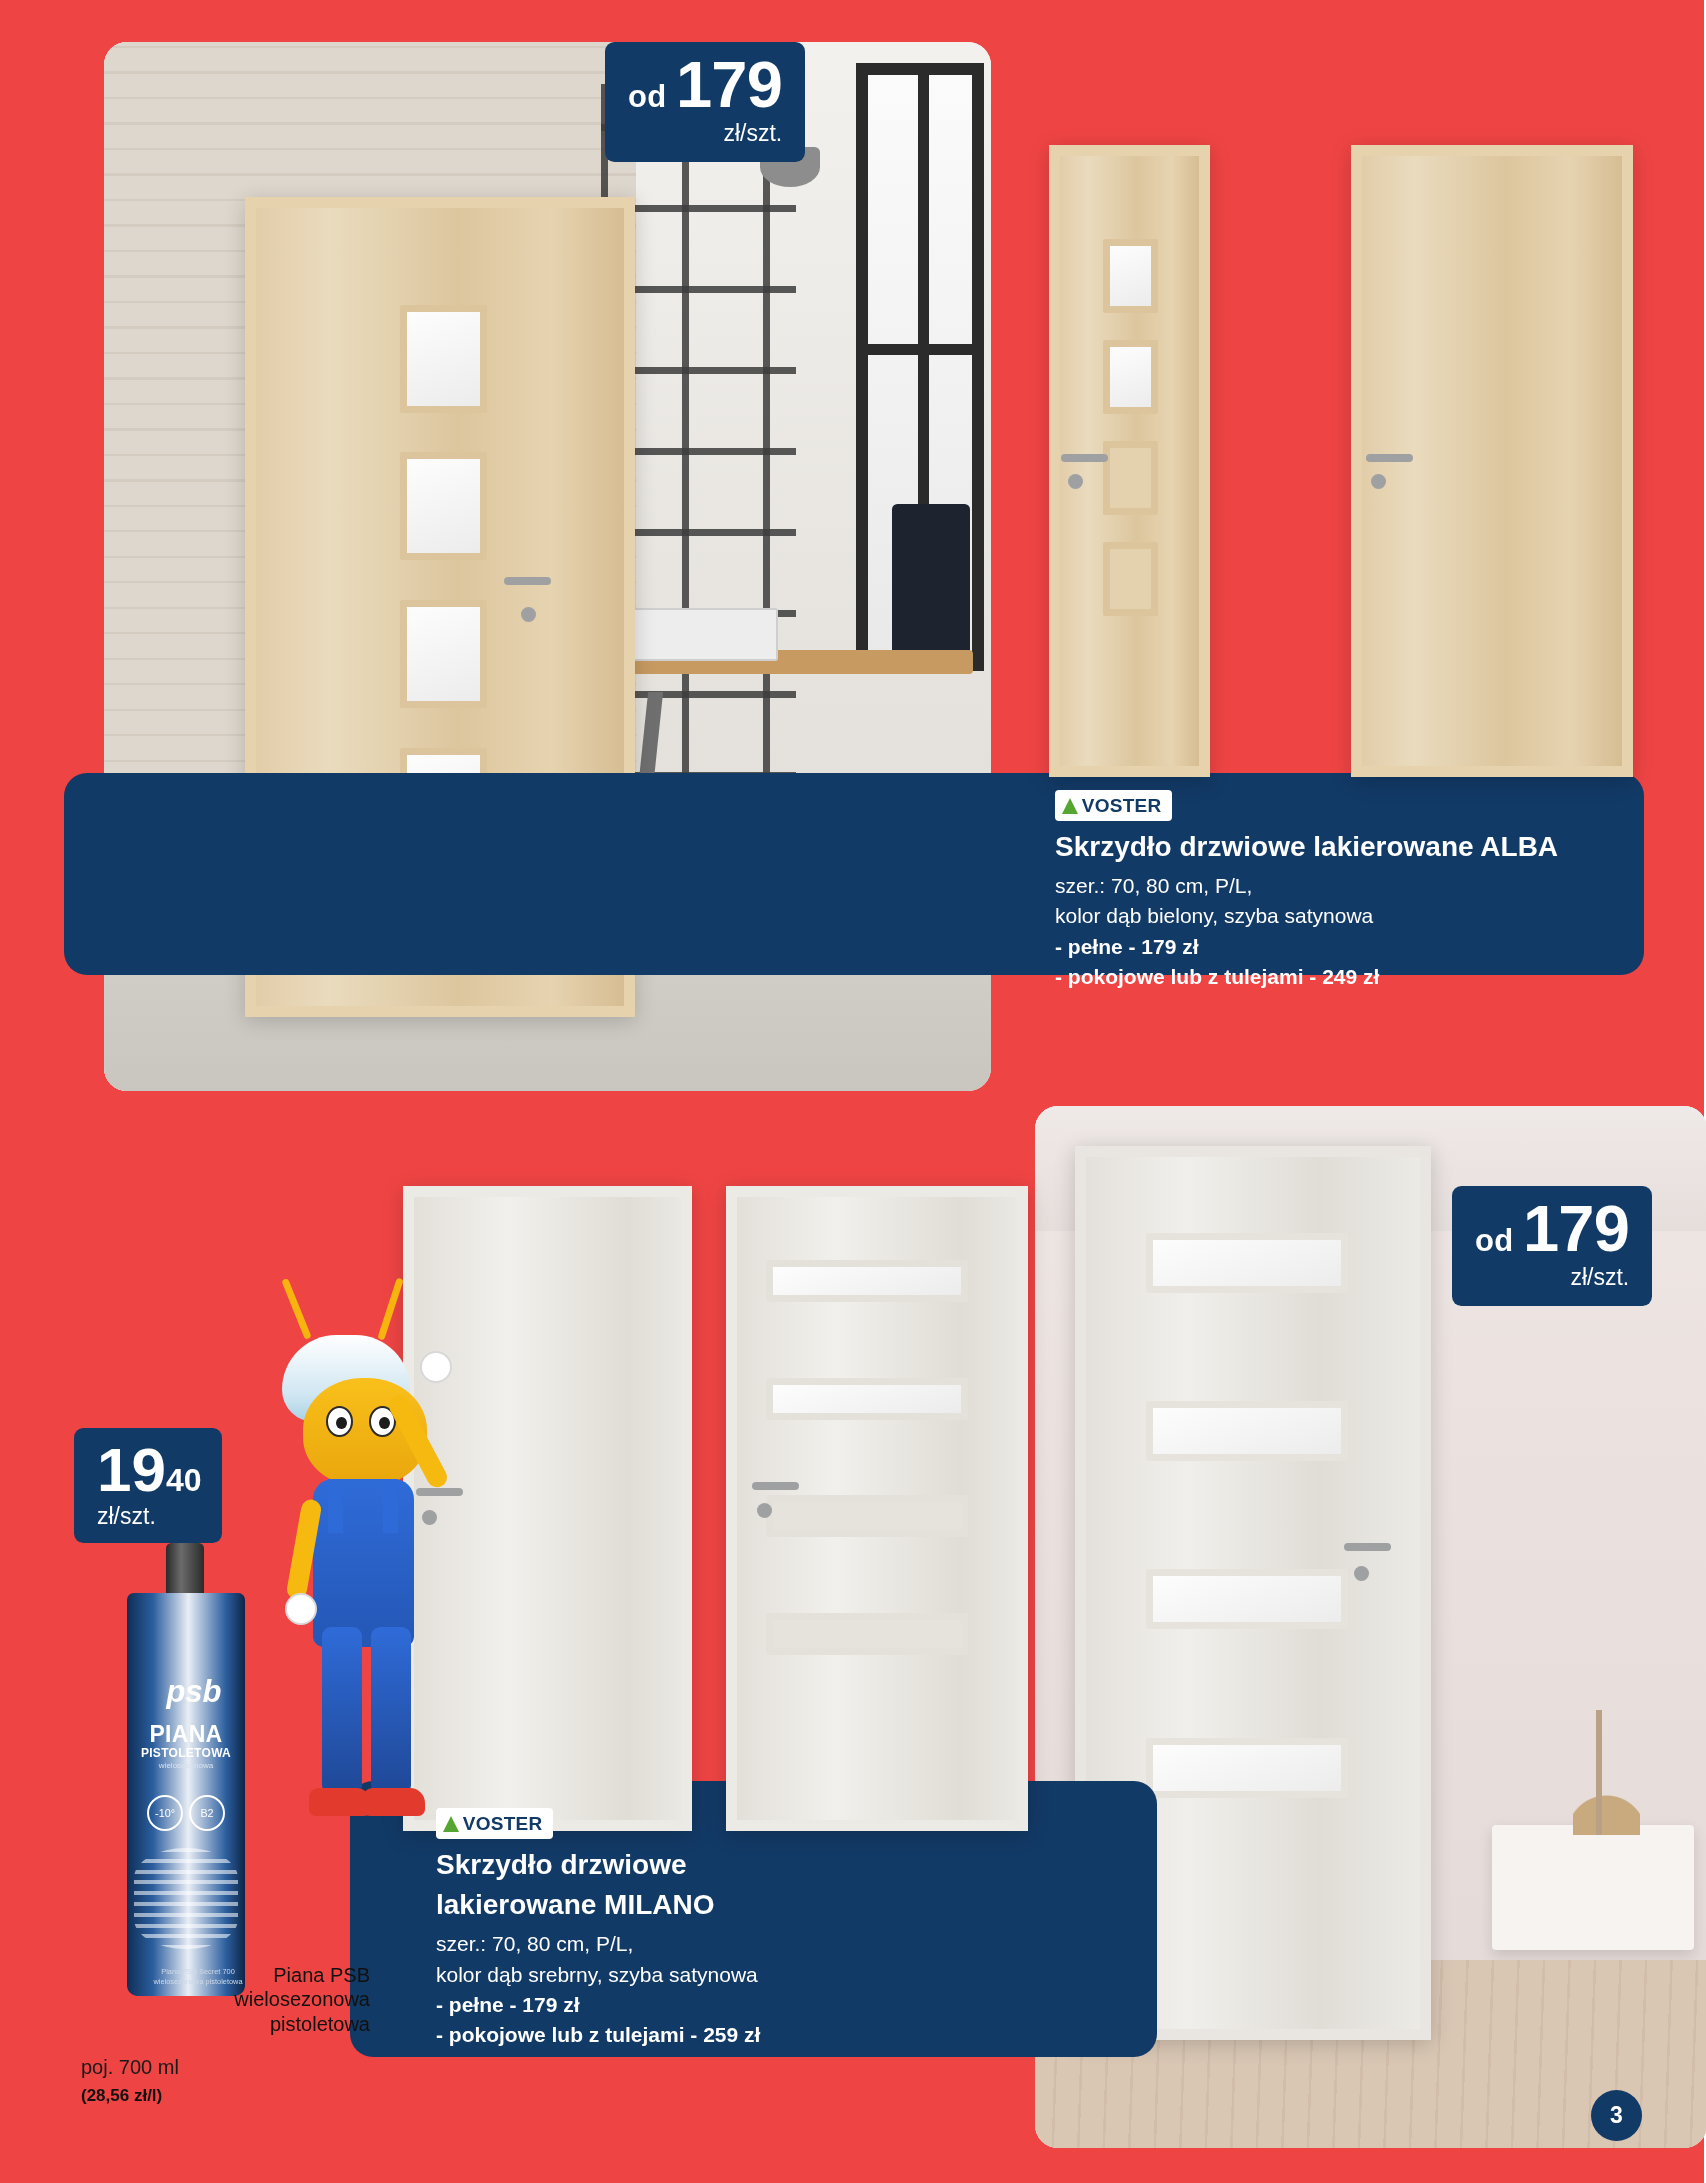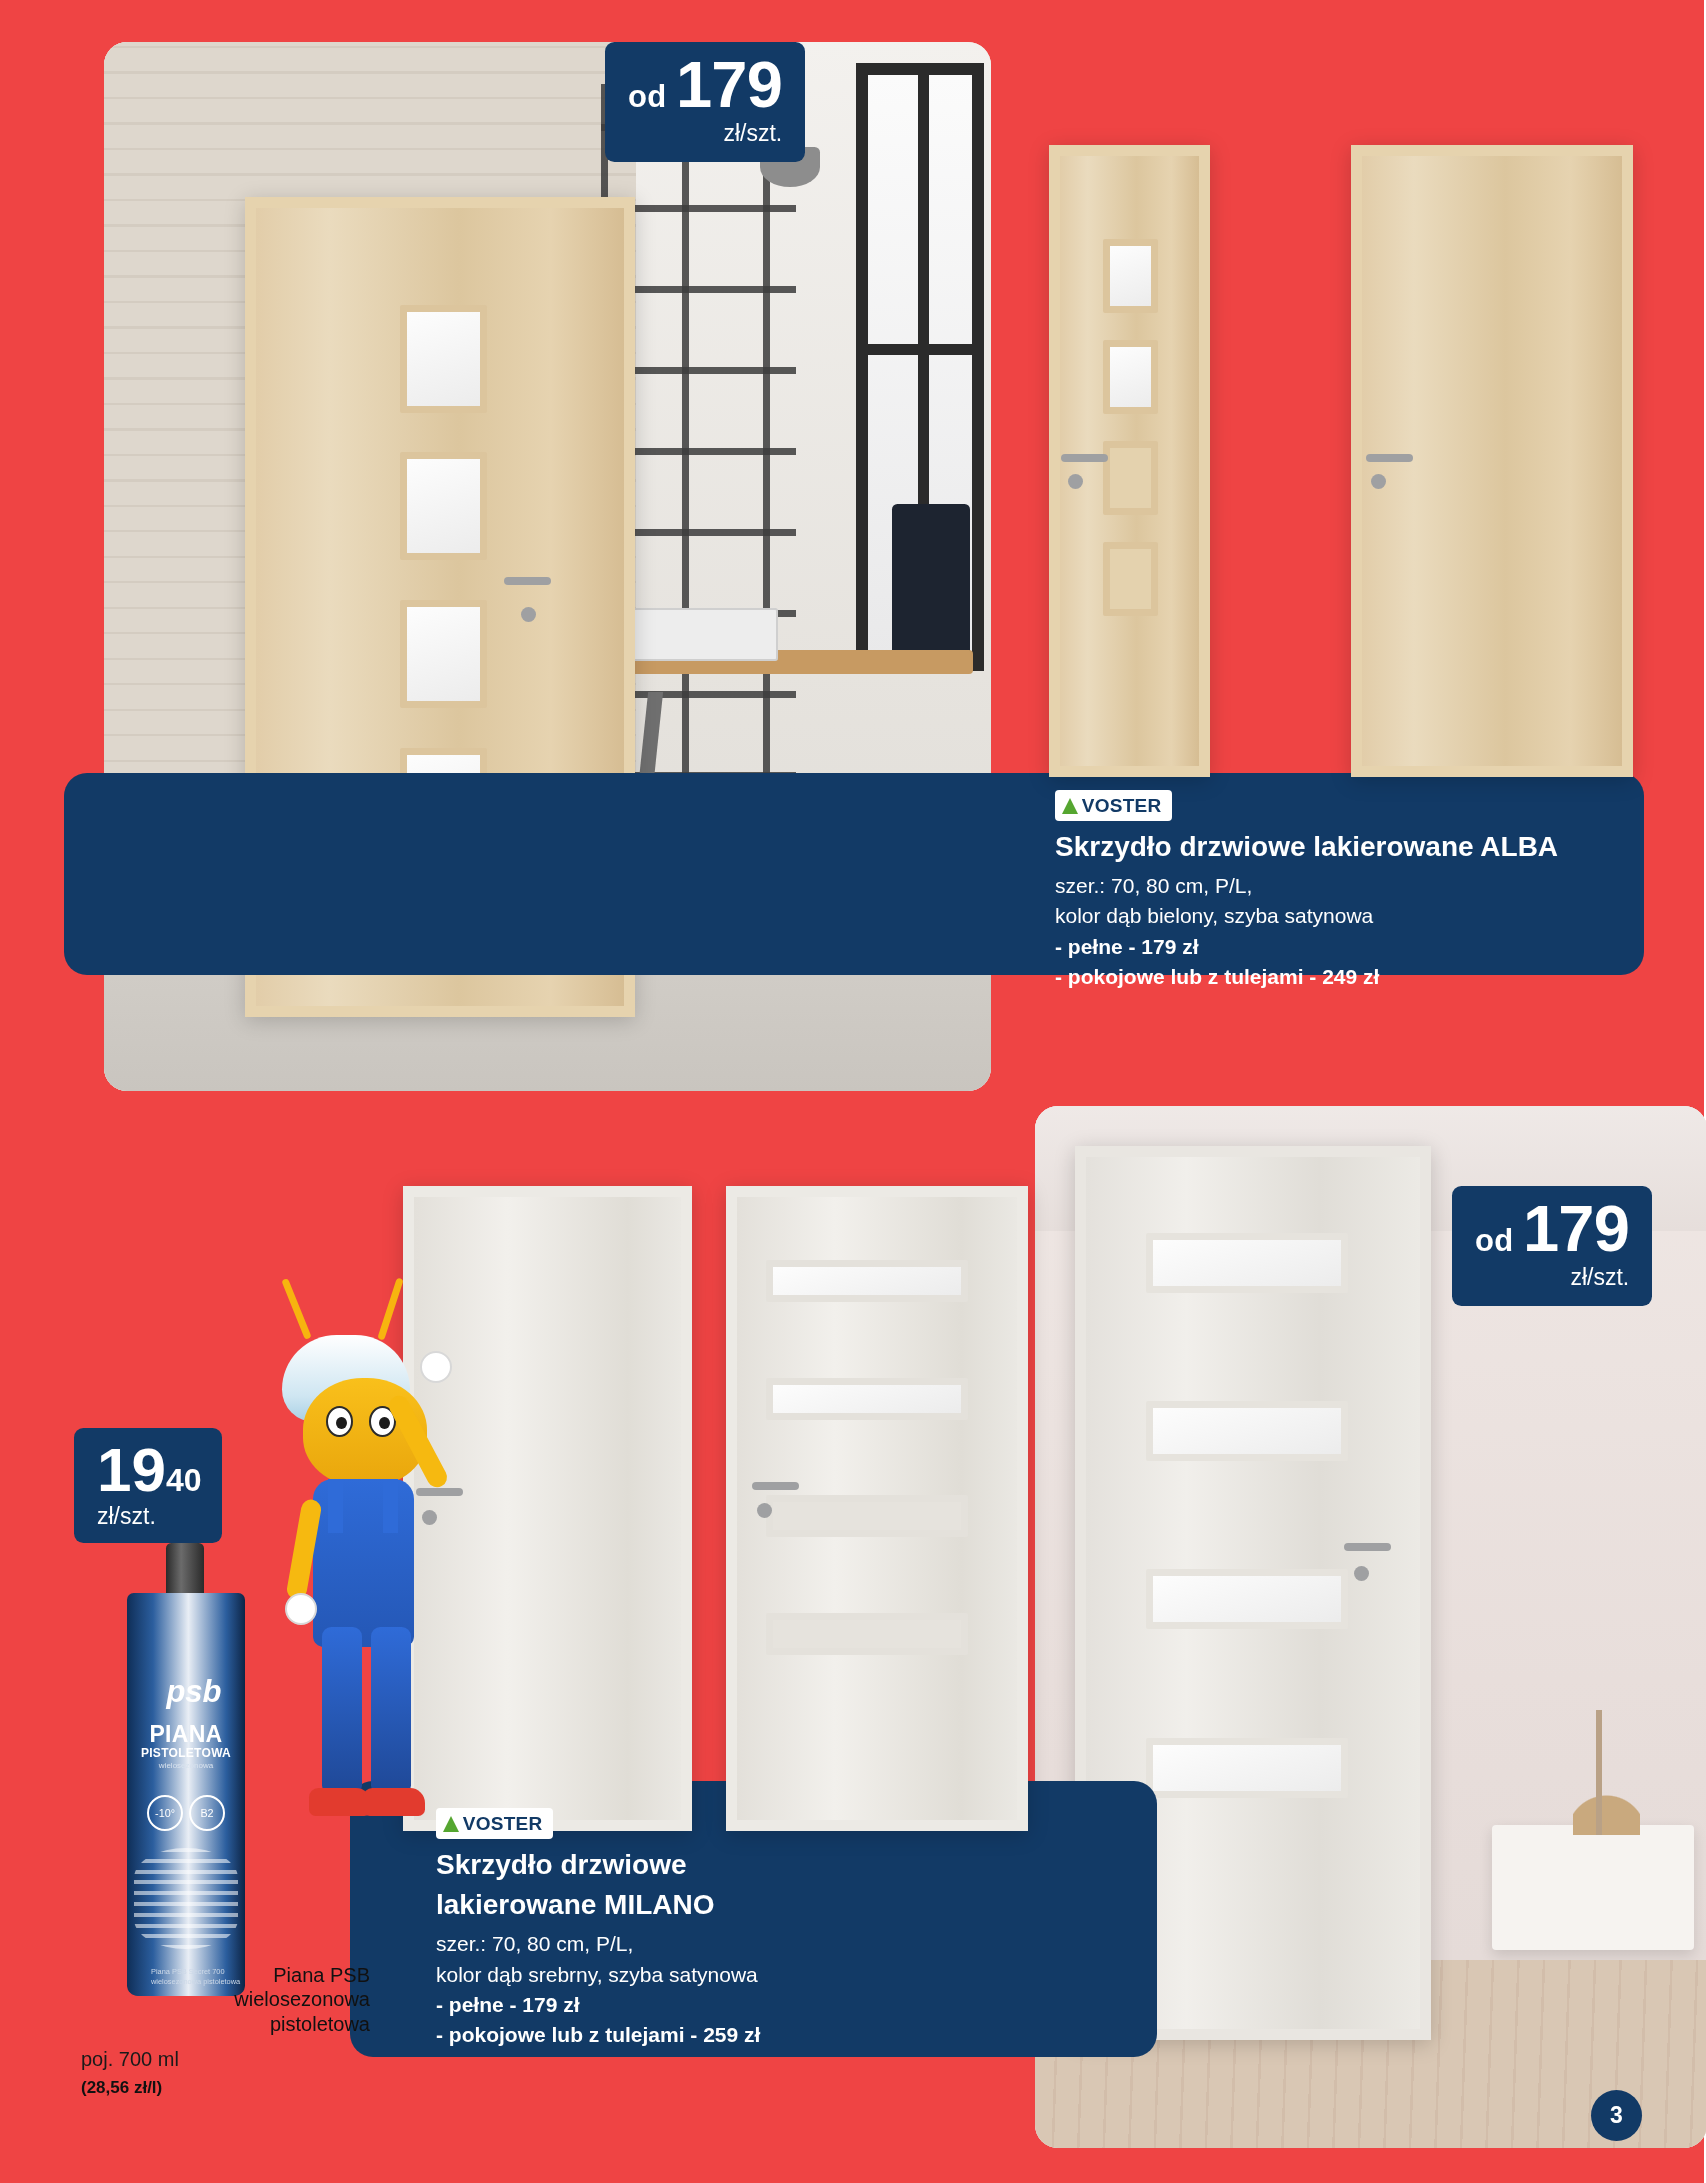--- a/index.html
+++ b/index.html
@@ -237,31 +237,31 @@
     position:absolute; top: 202px; width: 36px; height: 36px; border-radius:50%;
     border: 2.7px solid #ffffff; color:#fff; font-size: 10.8px;
     display:flex; align-items:center; justify-content:center;
   }
   .can-wave {
     position:absolute; left: 6.7px; right: 6.7px; top: 255px; height: 101px;
     background: repeating-linear-gradient(180deg, rgba(255,255,255,.55) 0 4px, rgba(255,255,255,0) 4px 10.8px);
     border-radius: 50%/30%;
   }
   .can-foot {
-    position:absolute; left:0; right:0; bottom: 9.4px; 
+    position:absolute; left:0; right:0; bottom: 9.4px; text-align:center;
     color:#cdd9e8; font-size: 7.4px; line-height:1.3;margin-left:24px;
   }
 
   .foam-caption {
     position:absolute; left: 81px; top: 1963px; width: 289px; z-index: 8;
   }
   .foam-caption .t {
     font-size: 20px; font-weight: 400; color:#111; line-height:1.22;text-align:right;
   }
-  .foam-caption .s { font-size: 20px; color:#1a1a1a; margin-top: 12px; }
+  .foam-caption .s { font-size: 20px; color:#1a1a1a; margin-top: 20px; }
   .foam-caption .u { font-size: 17px; color:#111; font-weight:700; margin-top: 6.7px; }
 
   
   #mascot { position:absolute; left: 255px; top: 1277px; width: 222px; height: 565px; z-index: 10; }
   .m-helmet {
     position:absolute; left: 27px; top: 58px; width: 128px; height: 87px;
     background: linear-gradient(180deg,#ffffff 0%,#cfe6f2 70%,#a9d0e4 100%);
     border-radius: 67px 67px 40px 40px;
   }
   .m-head {

